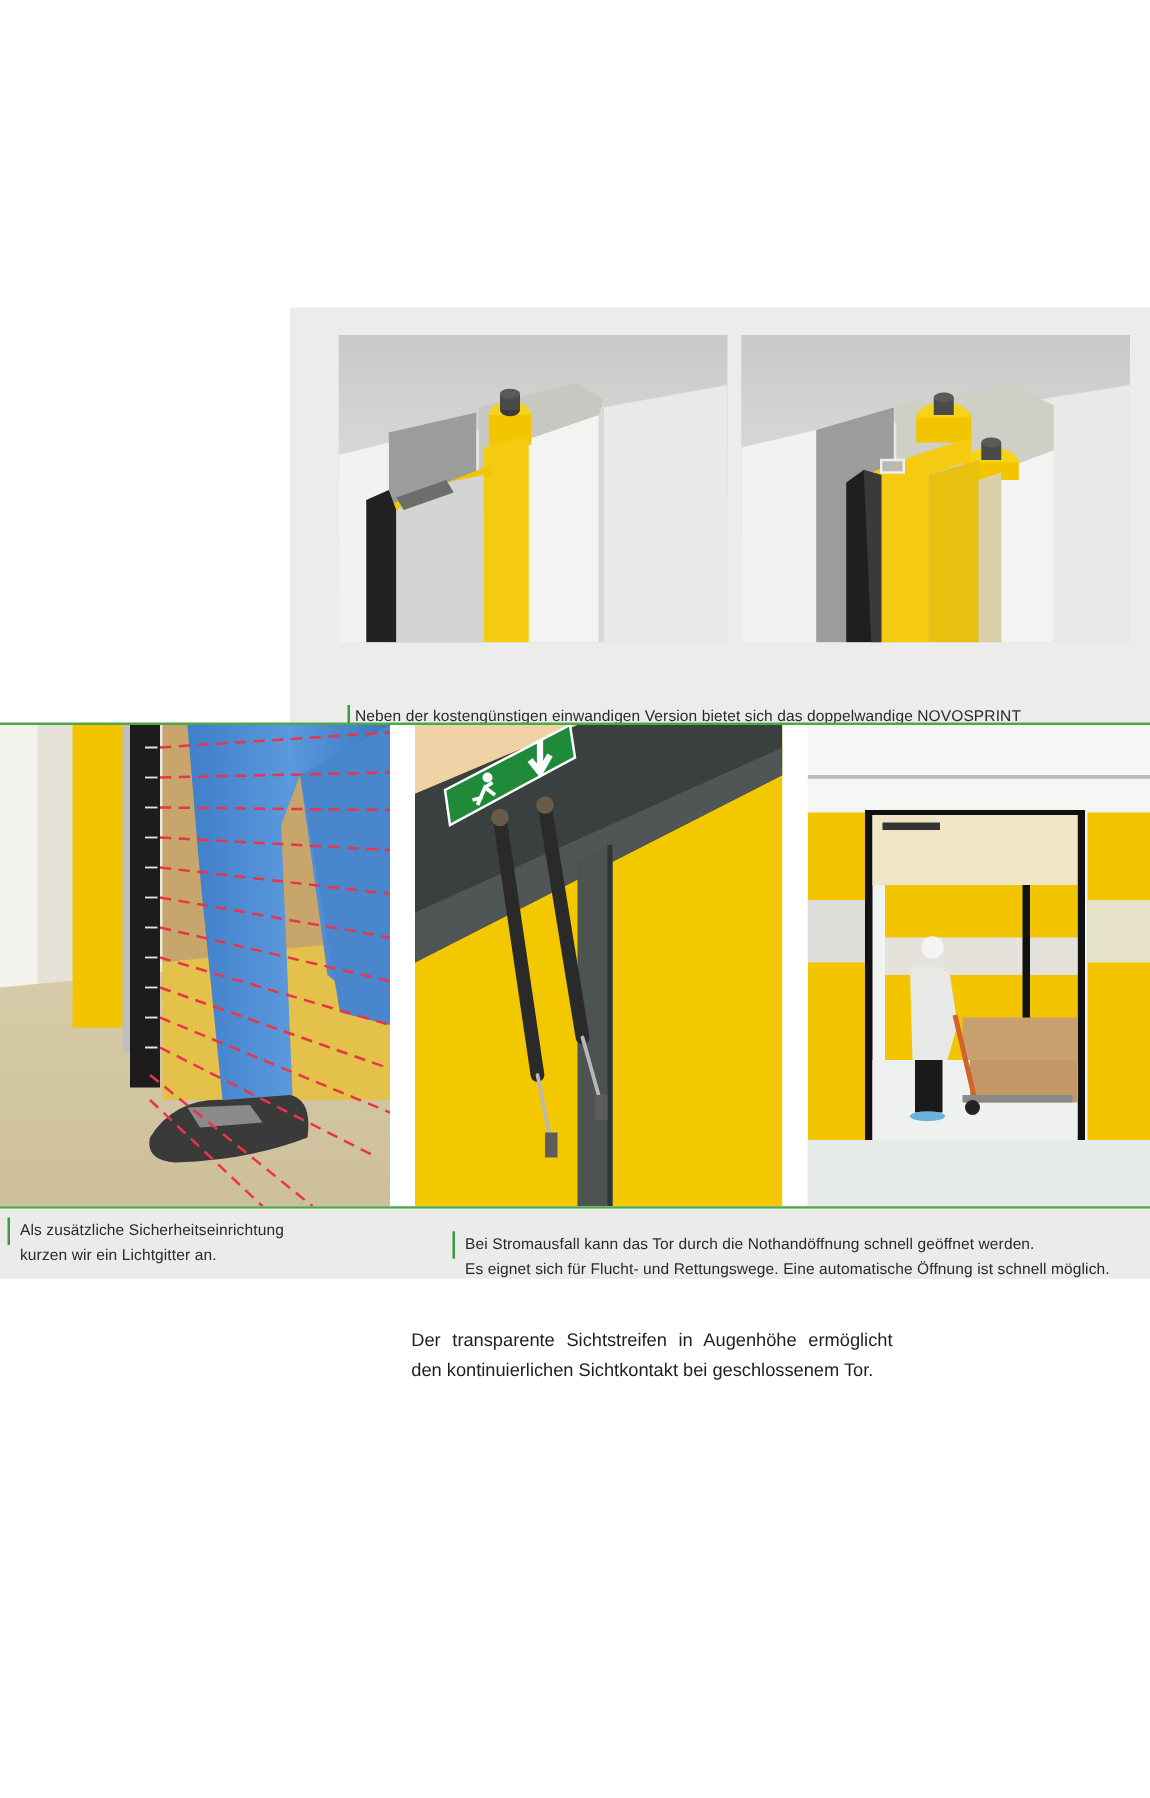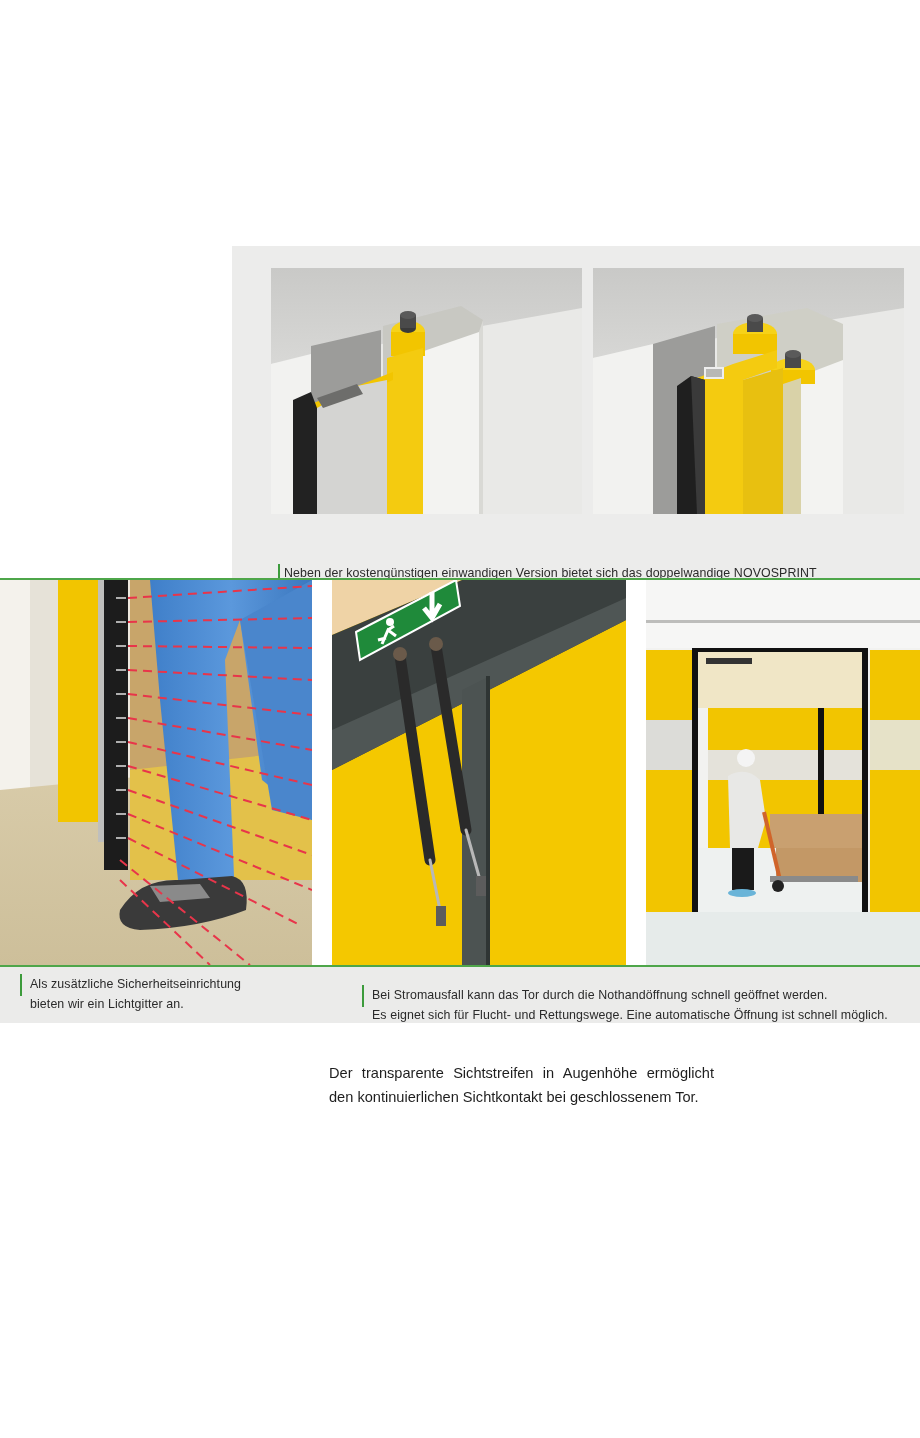--- a/index.html
+++ b/index.html
@@ -30,21 +30,21 @@
 
   .photo { top: 580px; height: 385px; overflow: hidden; }
   .photo.p1 { left: 0; width: 312px; }
   .photo.p2 { left: 332px; width: 294px; }
   .photo.p3 { left: 646px; width: 274px; }
   .gap { top: 580px; height: 385px; background: #ffffff; }
 
   
   .caption-strip { left: 0; top: 967px; width: 920px; height: 56px; background: #ebebea; }
   .cap { font-size: 12.4px; line-height: 20px; color: #2a2a2a; letter-spacing: 0.1px; }
-  .cap1 { left: 30px; top: 7px; width: 300px; }
+  .cap1 { left: 16px; top: 7px; width: 300px; }
   .cap2 { left: 372px; top: 18px; width: 540px; }
 
   
   .body-text { left: 313px; top: 1062px; width: 401px; font-size: 14.6px; line-height: 23.8px;
                text-align: justify; color: #1e1e1e; }
   .body-text p { margin: 0 0 11px 16px; }
 </style>
 </head>
 <body>
 
@@ -251,21 +251,21 @@
     <circle cx="132" cy="306" r="6" fill="#222"></circle>
   </svg>
 </div>
 
 <div class="abs green-rule rule-bot"></div>
 
 <div class="abs caption-strip">
   <div class="abs cap cap1">
     <span class="green-tick" style="left:-10px; top:0; height:22px;"></span>
     <div>Als zusätzliche Sicherheitseinrichtung</div>
-    <div>bieten wir ein Lichtgitter an.</div>
+    <div>kurzen wir ein Lichtgitter an.</div>
   </div>
   <div class="abs cap cap2">
     <span class="green-tick" style="left:-10px; top:0; height:22px;"></span>
     <div>Bei Stromausfall kann das Tor durch die Nothandöffnung schnell geöffnet werden.</div>
     <div>Es eignet sich für Flucht- und Rettungswege. Eine automatische Öffnung ist schnell möglich.</div>
   </div>
 </div>
 
 <div class="abs body-text">
   <p>Der transparente Sichtstreifen in Augenhöhe ermöglicht den kontinuierlichen Sichtkontakt bei geschlossenem Tor.</p>

